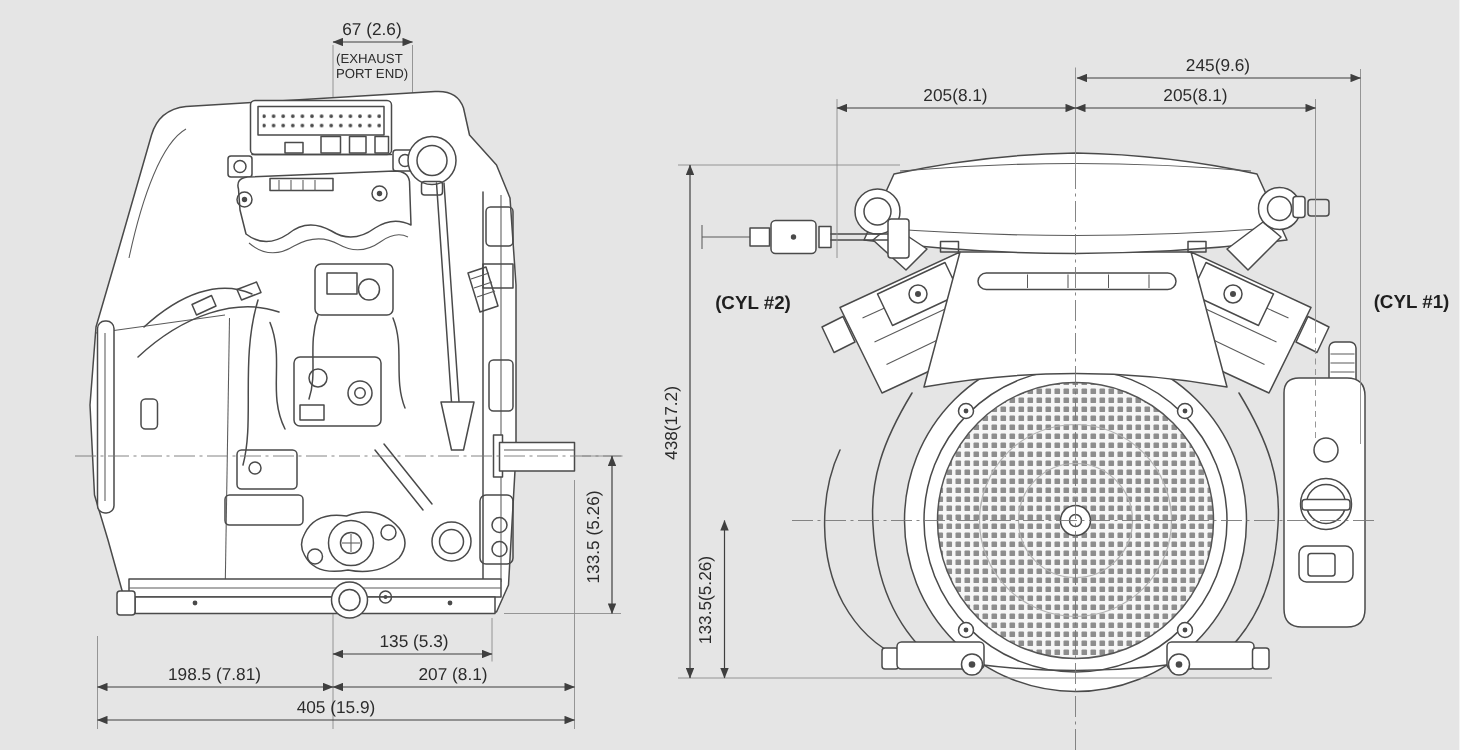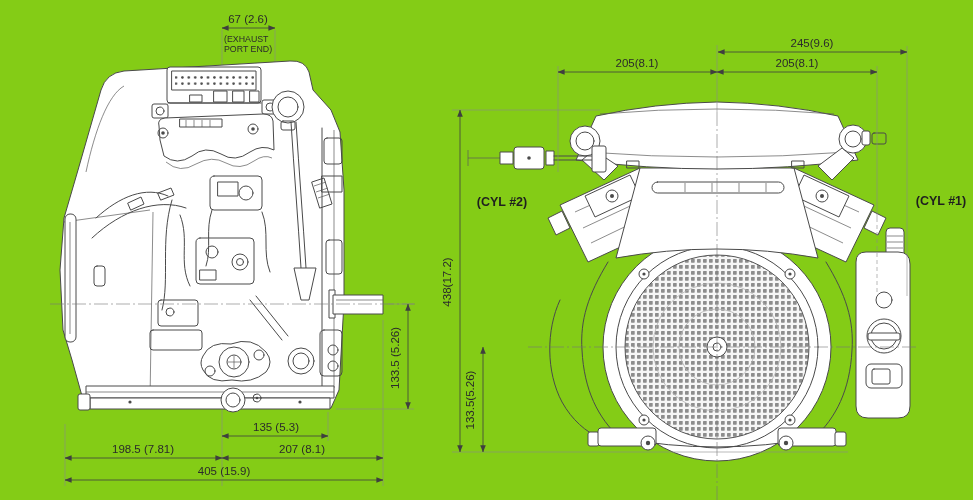--- a/index.html
+++ b/index.html
@@ -1,16 +1,16 @@
 <!DOCTYPE html>
 <html><head>
 <meta charset="utf-8">
 <style>
   html,body{margin:0;padding:0;background:#ffffff;}
-  .stage{position:relative;width:973px;height:500px;background:#84cc16;overflow:hidden;
+  .stage{position:relative;width:973px;height:500px;background:#e5e5e5;overflow:hidden;
          font-family:"Liberation Sans", sans-serif;}
   svg{display:block;}
   .draw{stroke:#4a4a4a;stroke-width:1;fill:none;stroke-linejoin:round;stroke-linecap:round;}
   .drawf{stroke:#4a4a4a;stroke-width:1;fill:#ffffff;stroke-linejoin:round;}
   .thin{stroke:#5a5a5a;stroke-width:.7;fill:none;}
   .faint{stroke:#b3b3b3;stroke-width:.8;fill:none;}
   .ext{stroke:#8b8b8b;stroke-width:.6;fill:none;}
   .extd{stroke:#8b8b8b;stroke-width:.6;fill:none;stroke-dasharray:4 3;}
   .cl{stroke:#777777;stroke-width:.6;fill:none;stroke-dasharray:14 3 2 3;}
   .dim{stroke:#3f3f3f;stroke-width:.8;fill:none;}

